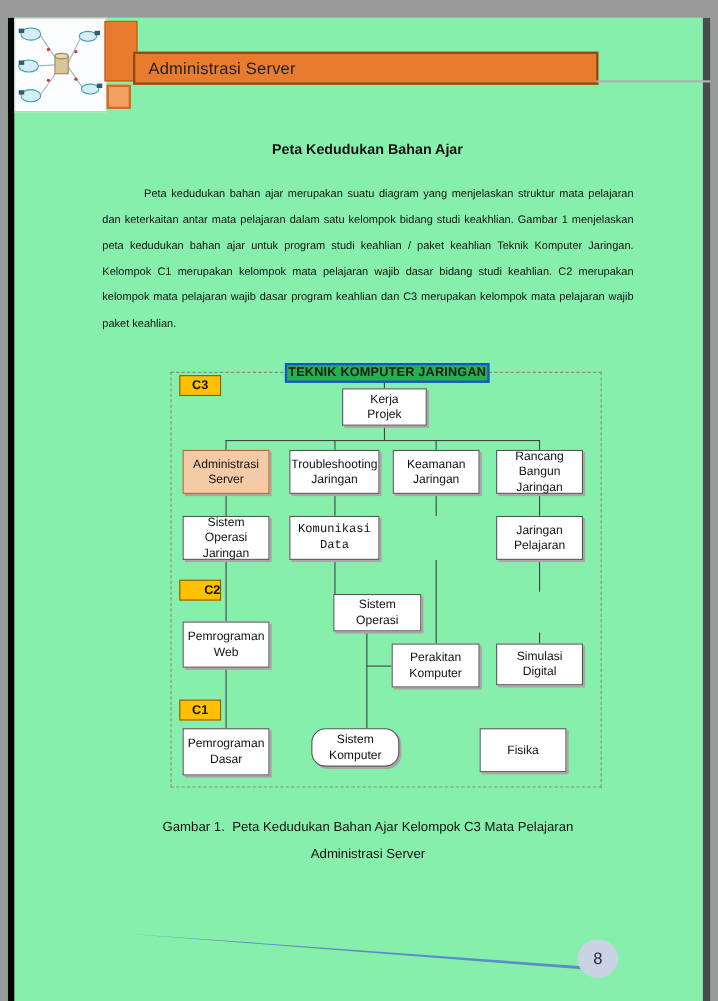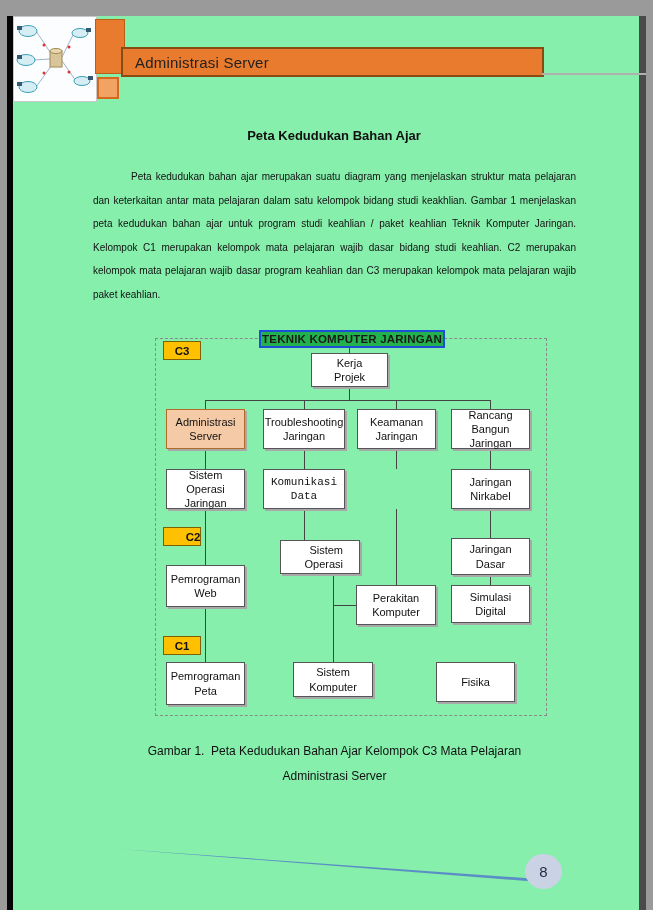--- a/index.html
+++ b/index.html
@@ -108,28 +108,27 @@
     <div class="conn" style="left:49px;top:268px;width:1px;height:55px;"></div>
     <div class="conn" style="left:334px;top:236px;width:1px;height:10px;"></div>
 
     <div class="node" style="left:155px;top:14px;width:77px;height:34px;">Kerja Projek</div>
     <div class="node hl" style="left:10px;top:70px;width:79px;height:40px;">Administrasi Server</div>
     <div class="node" style="left:107px;top:70px;width:82px;height:40px;">Troubleshooting Jaringan</div>
     <div class="node" style="left:201px;top:70px;width:79px;height:40px;">Keamanan Jaringan</div>
     <div class="node" style="left:295px;top:70px;width:79px;height:40px;">Rancang Bangun Jaringan</div>
     <div class="node" style="left:10px;top:130px;width:79px;height:40px;">Sistem Operasi Jaringan</div>
     <div class="node" style="left:107px;top:130px;width:82px;height:40px;font-family:Liberation Mono, monospace;">Komunikasi Data</div>
-    <div class="node" style="left:295px;top:130px;width:79px;height:40px;">Jaringan Nirkabel</div>
-    <div class="node" style="left:124px;top:201px;width:80px;height:34px;text-align:right;">Sistem Operasi</div>
-    <div class="node" style="left:295px;top:199px;width:79px;height:37px;">Jaringan Dasar</div>
+    <div class="node" style="left:295px;top:130px;width:79px;height:40px;">Jaringan Pelajaran</div>
+    <div class="node" style="left:147px;top:201px;width:80px;height:34px;">Sistem Operasi</div>
     <div class="node" style="left:10px;top:226px;width:79px;height:42px;">Pemrograman Web</div>
     <div class="node" style="left:200px;top:246px;width:80px;height:40px;">Perakitan Komputer</div>
     <div class="node" style="left:295px;top:246px;width:79px;height:38px;">Simulasi Digital</div>
-    <div class="node" style="left:10px;top:323px;width:79px;height:43px;">Pemrograman Peta</div>
-    <div class="node" style="left:137px;top:323px;width:80px;height:35px;">Sistem Komputer</div>
+    <div class="node" style="left:10px;top:323px;width:79px;height:43px;">Pemrograman Dasar</div>
+    <div class="node" style="left:127px;top:323px;width:80px;height:35px;border-radius:13px;">Sistem Komputer</div>
     <div class="node" style="left:280px;top:323px;width:79px;height:40px;">Fisika</div>
   </div>
 
   <div class="caption" style="top:728px;">Gambar 1.&nbsp; Peta Kedudukan Bahan Ajar Kelompok C3 Mata Pelajaran</div>
   <div class="caption" style="top:753px;">Administrasi Server</div>
 
   <svg class="footer-svg" width="445" height="46">
     <polygon points="2,5 435,36 435,39" fill="#5b8ec4"></polygon>
   </svg>
   <div class="page-number">

